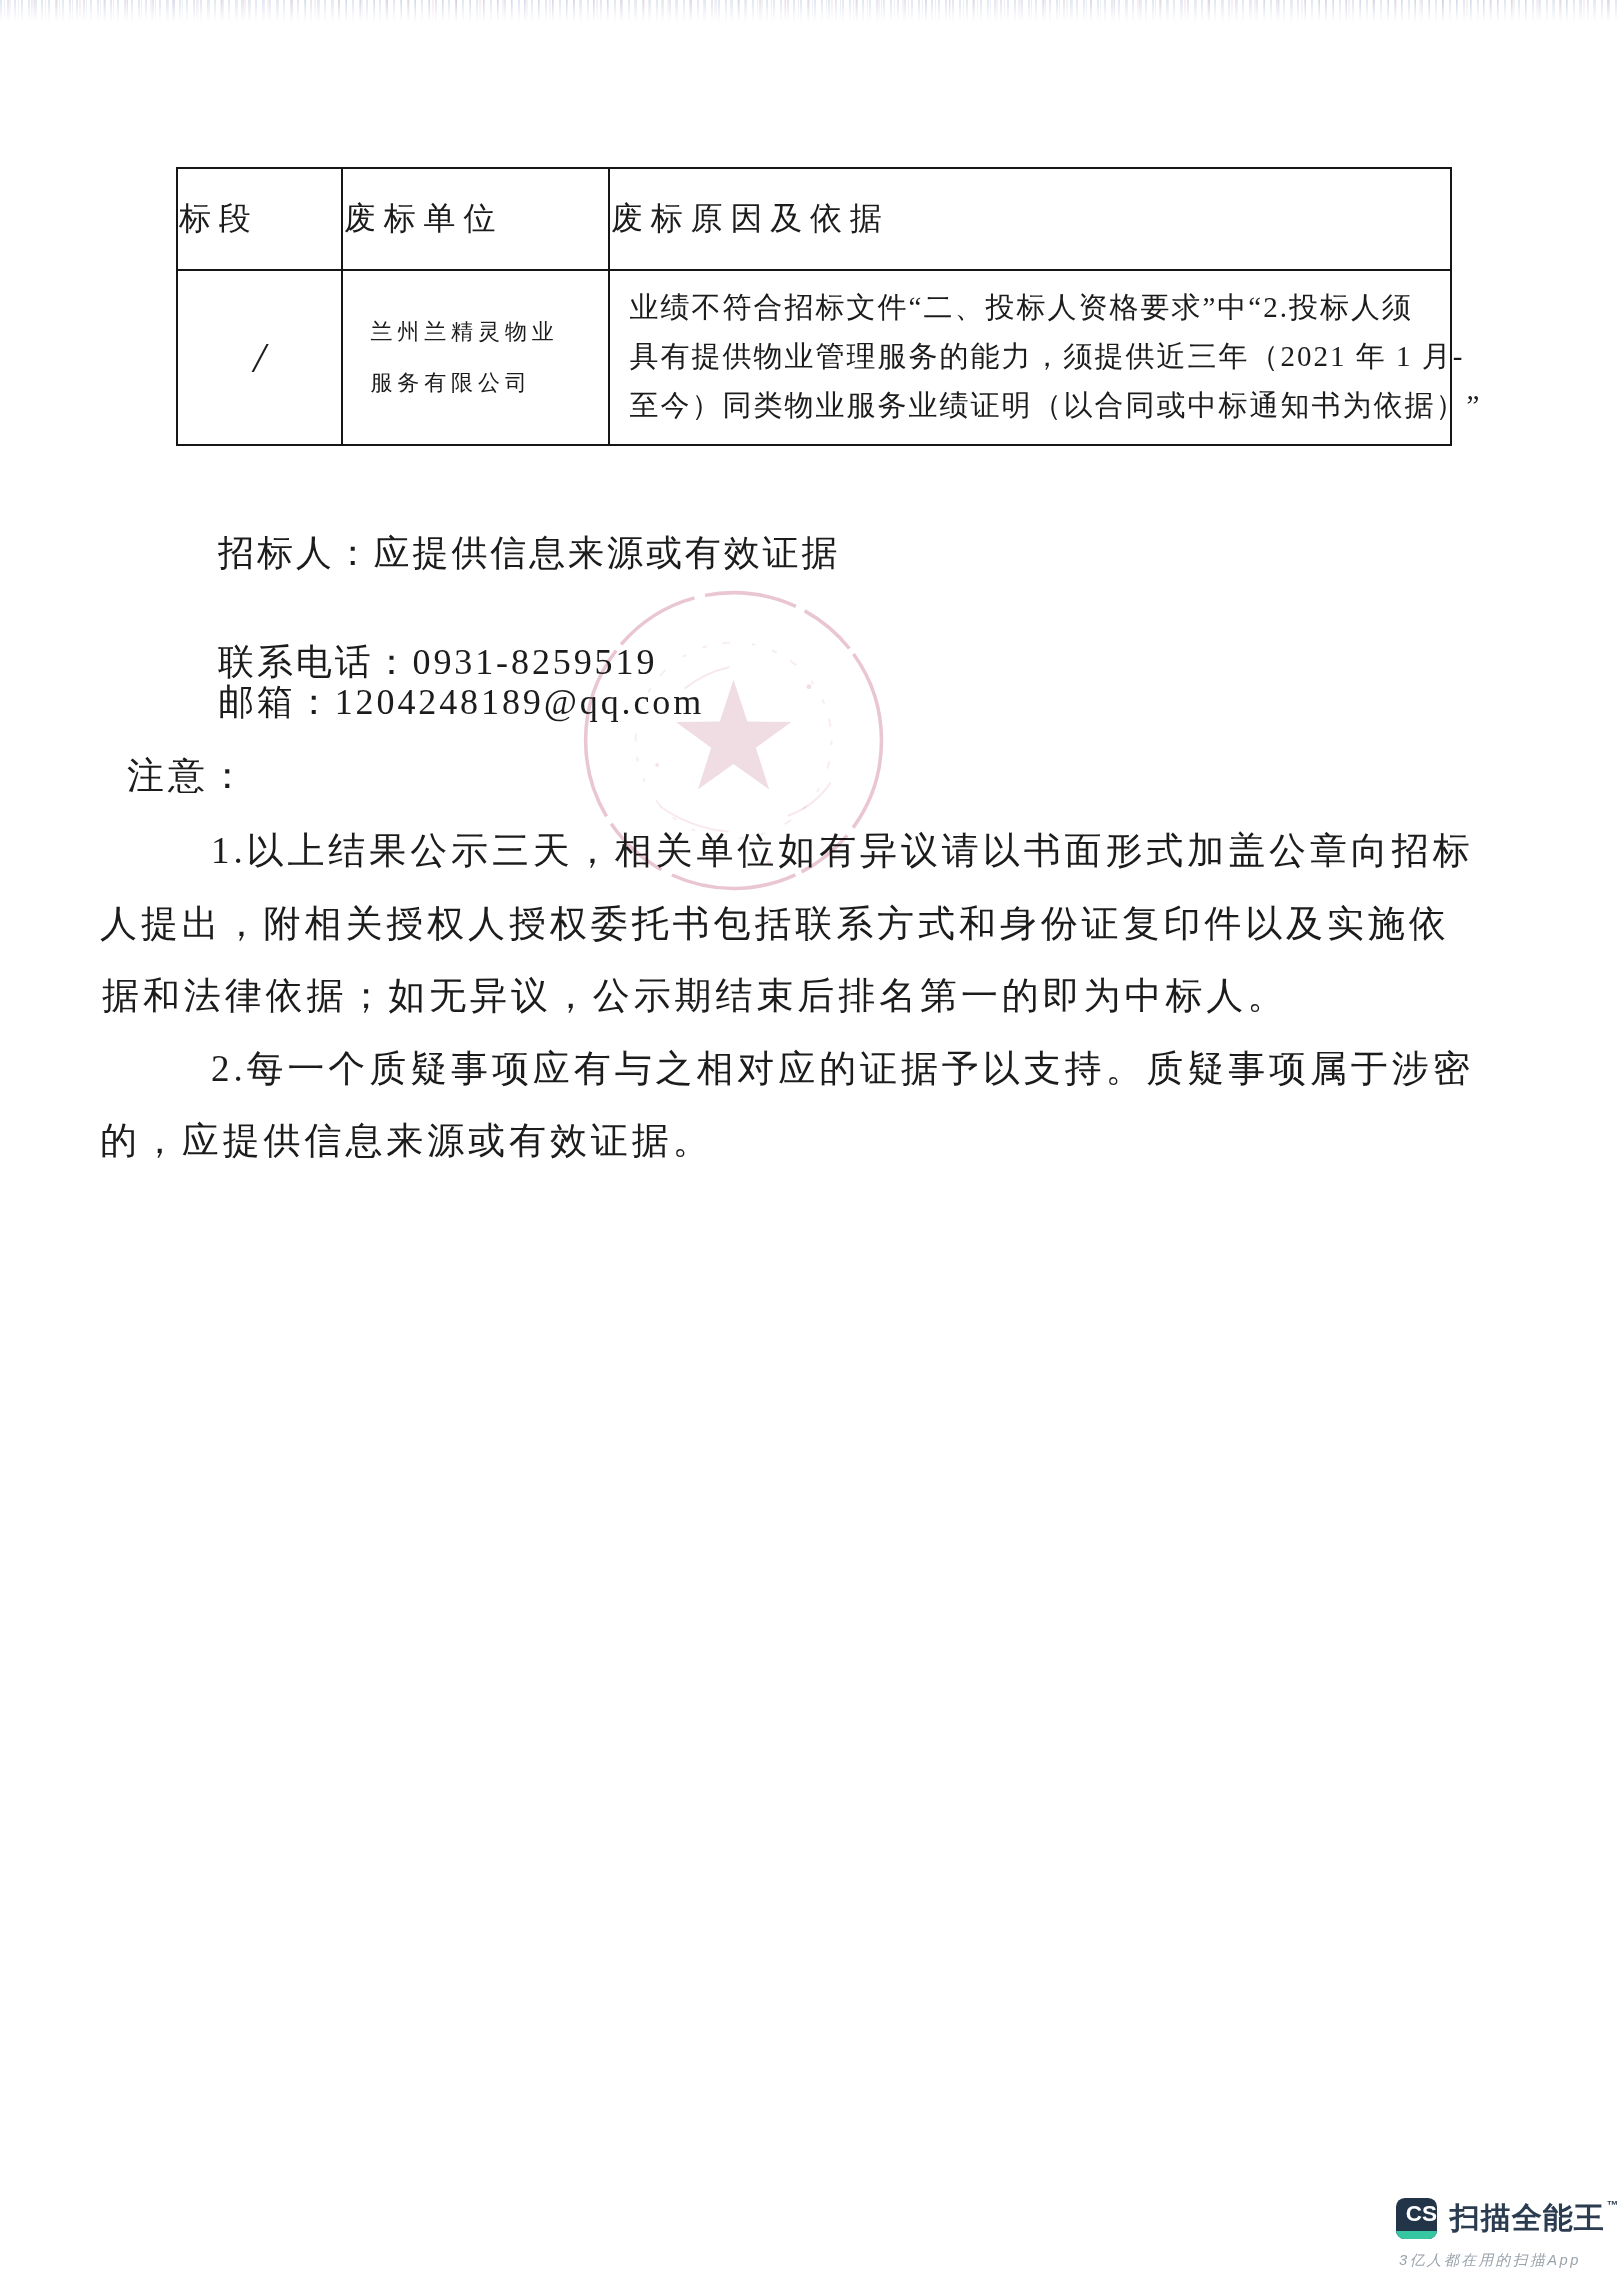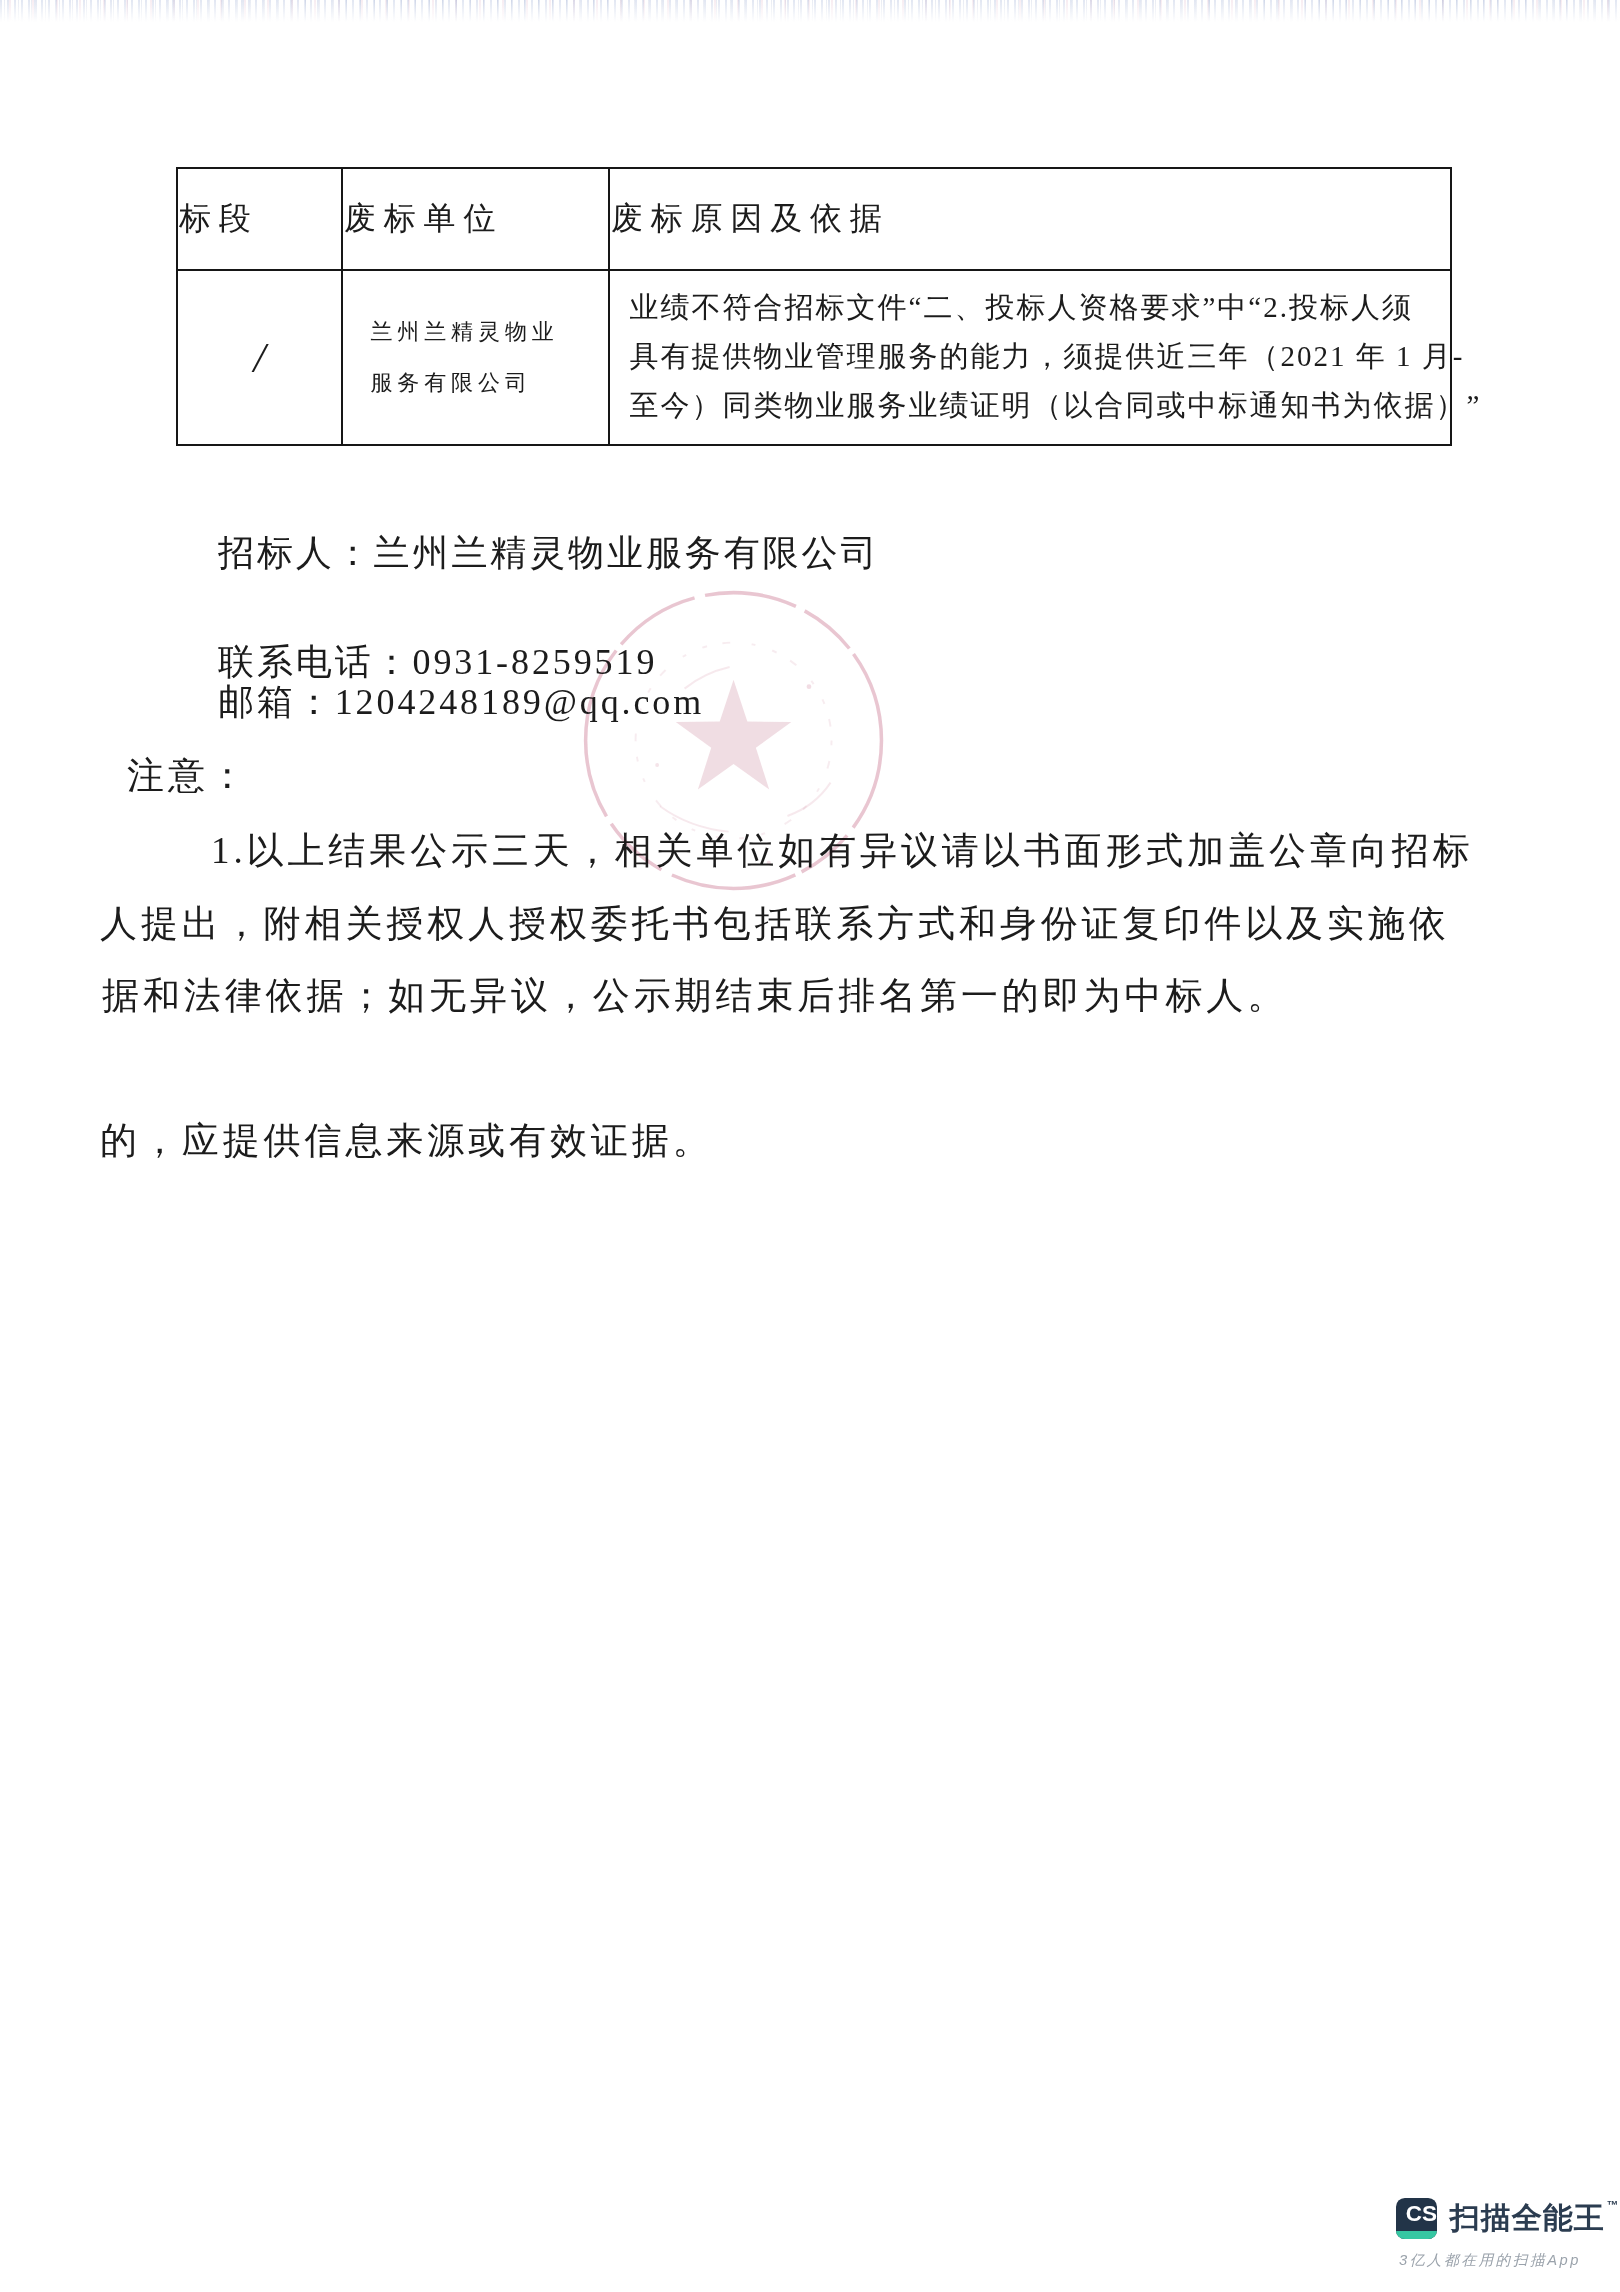--- a/index.html
+++ b/index.html
@@ -116,29 +116,30 @@
         <td class="cell-reason">
           <div class="reason-line">业绩不符合招标文件“二、投标人资格要求”中“2.投标人须</div>
           <div class="reason-line">具有提供物业管理服务的能力，须提供近三年（2021 年 1 月-</div>
           <div class="reason-line">至今）同类物业服务业绩证明（以合同或中标通知书为依据）”</div>
         </td>
       </tr>
     </tbody>
   </table>
 
 
-  <div class="abs t-tenderer">招标人：兰州兰精灵物业服务有限公司</div>
+  <div class="abs t-tenderer">招标人：应提供信息来源或有效证据</div>
   <div class="abs t-phone">联系电话：0931-8259519</div>
   <div class="abs t-email">邮箱：1204248189@qq.com</div>
 
   <div class="abs t-notice">注意：</div>
 
   <div class="abs note-line n1l1">1.以上结果公示三天，相关单位如有异议请以书面形式加盖公章向招标</div>
   <div class="abs note-line n1l2">人提出，附相关授权人授权委托书包括联系方式和身份证复印件以及实施依</div>
   <div class="abs note-line n1l3">据和法律依据；如无异议，公示期结束后排名第一的即为中标人。</div>
+  <div class="abs note-line n2l1">2.每一个质疑事项应有与之相对应的证据予以支持。质疑事项属于涉密</div>
   <div class="abs note-line n2l2">的，应提供信息来源或有效证据。</div>
 
   <svg class="stamp" viewBox="0 0 344 350">
     <circle cx="170" cy="173" r="151" fill="none" stroke="#c2607f" stroke-width="3.6" stroke-dasharray="95 10 60 7 130 12 70 9 180 8 90 11" opacity="0.42"></circle>
     <circle cx="170" cy="173" r="100" fill="none" stroke="#c2607f" stroke-width="2" stroke-dasharray="5 16 8 22 4 18" opacity="0.14"></circle>
     <path d="M170,111 L184.1,153.6 L229,154 L192.8,180.4 L206.4,223 L170,197
              L133.6,223 L147.2,180.4 L111,154 L155.9,153.6 Z" fill="#c87a92" opacity="0.30"></path>
     <path d="M95,240 q30,22 70,26 M225,250 q28,-10 44,-34 M120,120 q20,-16 46,-22" fill="none" stroke="#c2607f" stroke-width="2" opacity="0.16"></path>
     <circle cx="247" cy="118" r="2.4" fill="#c2607f" opacity="0.25"></circle>
     <circle cx="92" cy="198" r="2" fill="#c2607f" opacity="0.2"></circle>

